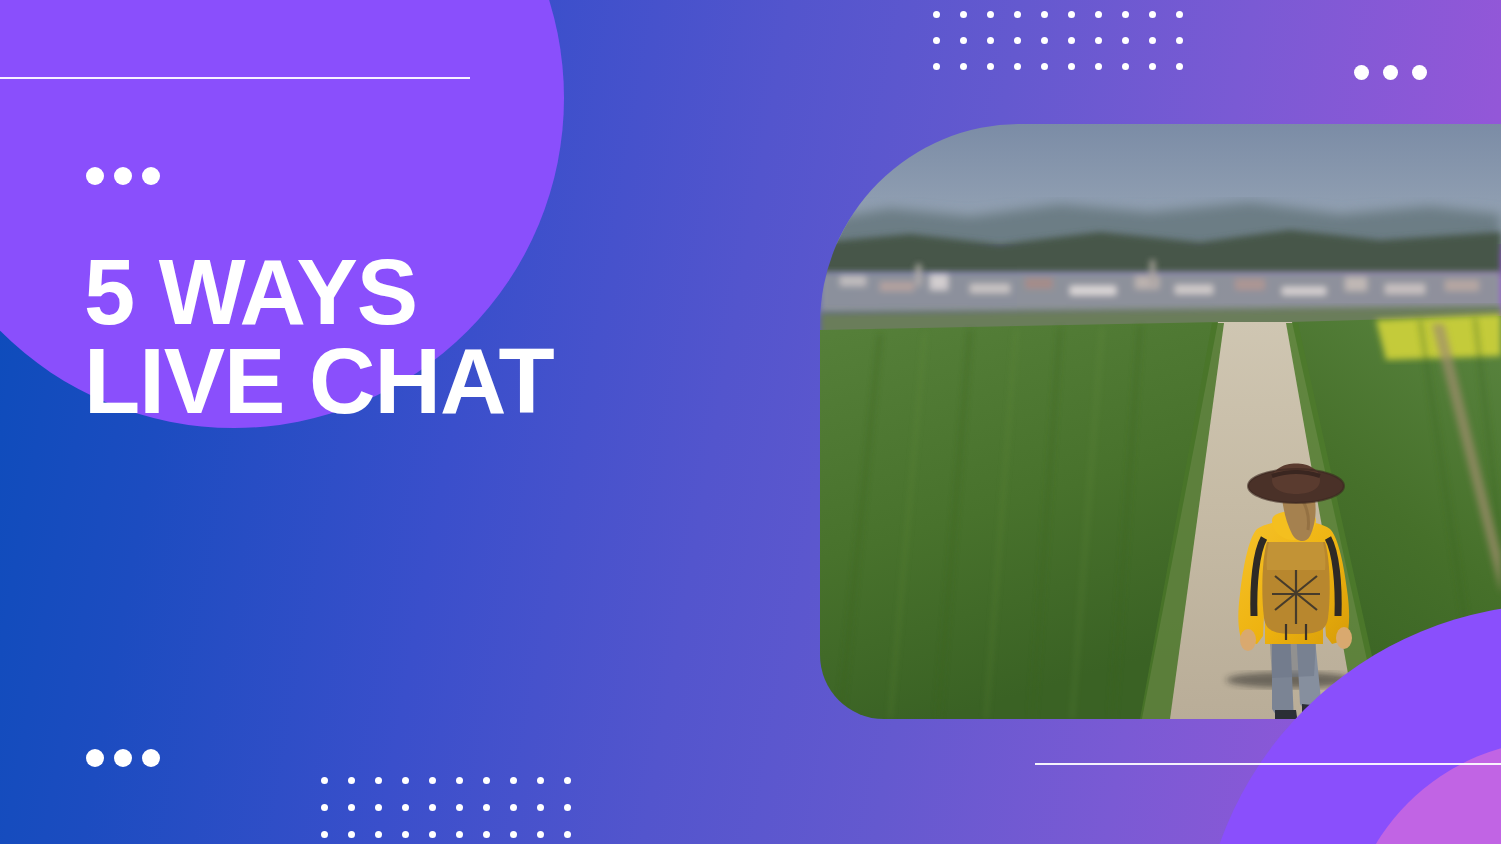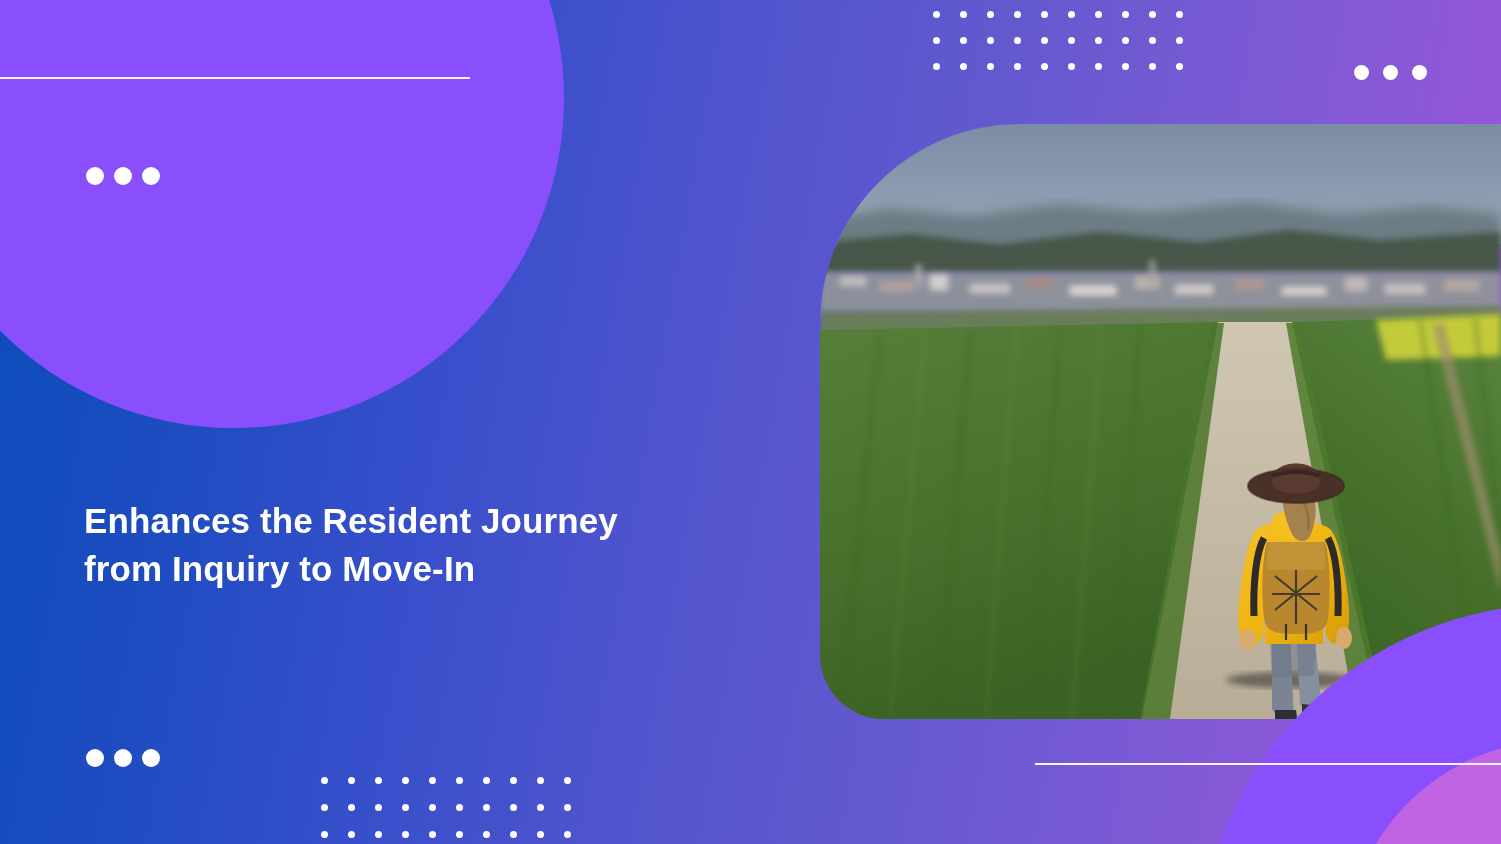--- a/index.html
+++ b/index.html
@@ -371,23 +371,23 @@
       <i></i>
       <i></i>
   </div>
 
   <div class="dot-triplet" id="dots-heading">
     <span class="dot"></span>
     <span class="dot"></span>
     <span class="dot"></span>
   </div>
 
-
-  <p id="subheadline">Enhances the Resident Journey
-from Inquiry to Move-In</p>
+  <h1 id="headline">5 WAYS
+LIVE CHAT</h1>
+
 
   <div class="dot-triplet" id="dots-footer">
     <span class="dot"></span>
     <span class="dot"></span>
     <span class="dot"></span>
   </div>
 
 </div>
 
 </body></html>

